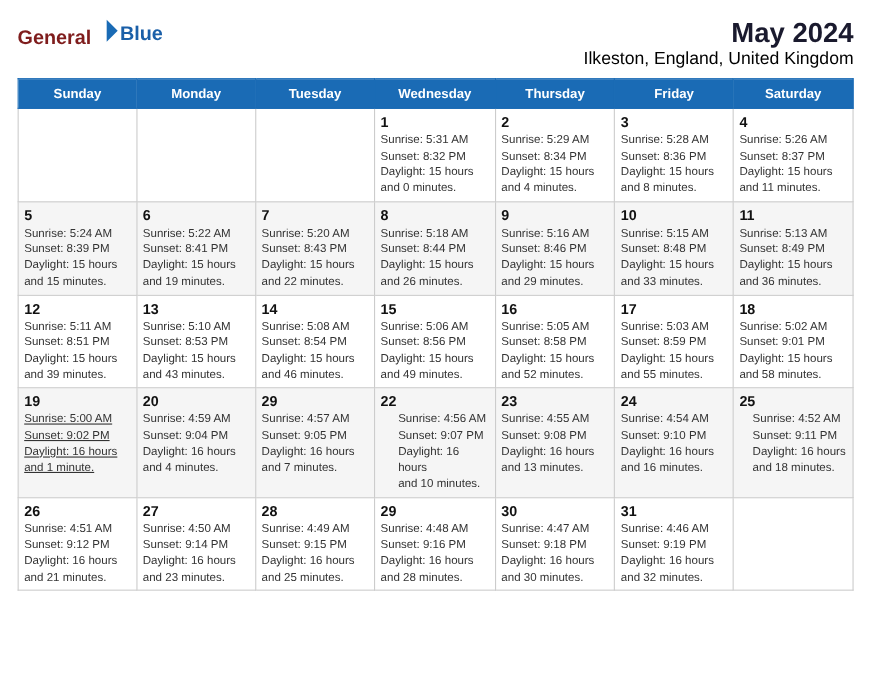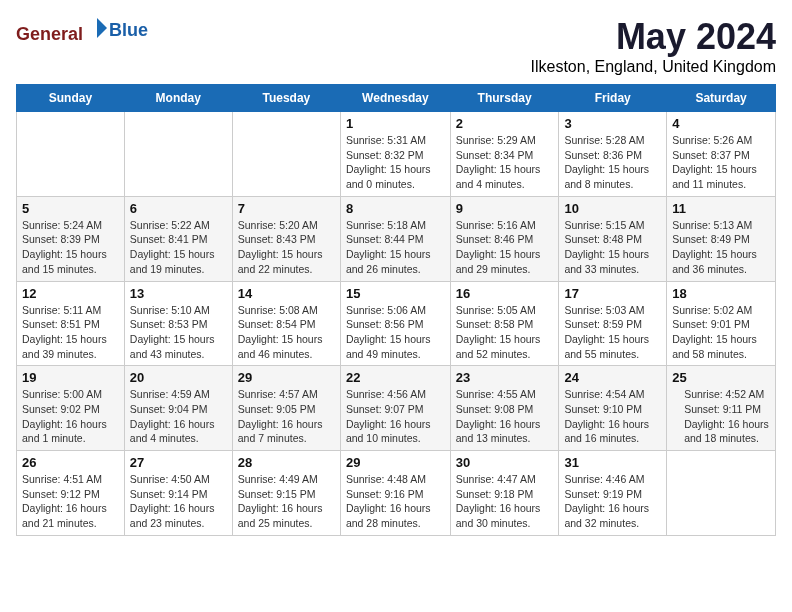--- a/index.html
+++ b/index.html
@@ -32,21 +32,21 @@
     }
     .logo-icon {
       width: 24px;
       height: 24px;
       margin-left: 2px;
     }
     .title-area {
       text-align: right;
     }
     .month-title {
-      font-size: 36px;
+      font-size: 25px;
       font-weight: bold;
       color: #1a1a2e;
     }
     .location-title {
       font-size: 16px;
       color: #000000;
     }
     .calendar-table {
       width: 100%;
       border-collapse: collapse;
@@ -250,42 +250,42 @@
           <div class="day-number">18</div>
           <div class="day-info" style="white-space: pre-line;">Sunrise: 5:02 AM
 Sunset: 9:01 PM
 Daylight: 15 hours
 and 58 minutes.</div>
         </td>
       </tr>
       <tr>
         <td>
           <div class="day-number">19</div>
-          <div class="day-info" style="white-space: pre-line;">Sunrise: 5:00 AM
+          <div class="day-info" style="white-space: pre-line; text-decoration: underline;">Sunrise: 5:00 AM
 Sunset: 9:02 PM
 Daylight: 16 hours
 and 1 minute.</div>
         </td>
         <td>
           <div class="day-number">20</div>
           <div class="day-info" style="white-space: pre-line;">Sunrise: 4:59 AM
 Sunset: 9:04 PM
 Daylight: 16 hours
 and 4 minutes.</div>
         </td>
         <td>
           <div class="day-number">29</div>
           <div class="day-info" style="white-space: pre-line;">Sunrise: 4:57 AM
 Sunset: 9:05 PM
 Daylight: 16 hours
 and 7 minutes.</div>
         </td>
         <td>
           <div class="day-number">22</div>
-          <div class="day-info" style="white-space: pre-line;">Sunrise: 4:56 AM
+          <div class="day-info" style="white-space: pre-line; margin-left: 16px;">Sunrise: 4:56 AM
 Sunset: 9:07 PM
 Daylight: 16 hours
 and 10 minutes.</div>
         </td>
         <td>
           <div class="day-number">23</div>
           <div class="day-info" style="white-space: pre-line;">Sunrise: 4:55 AM
 Sunset: 9:08 PM
 Daylight: 16 hours
 and 13 minutes.</div>

